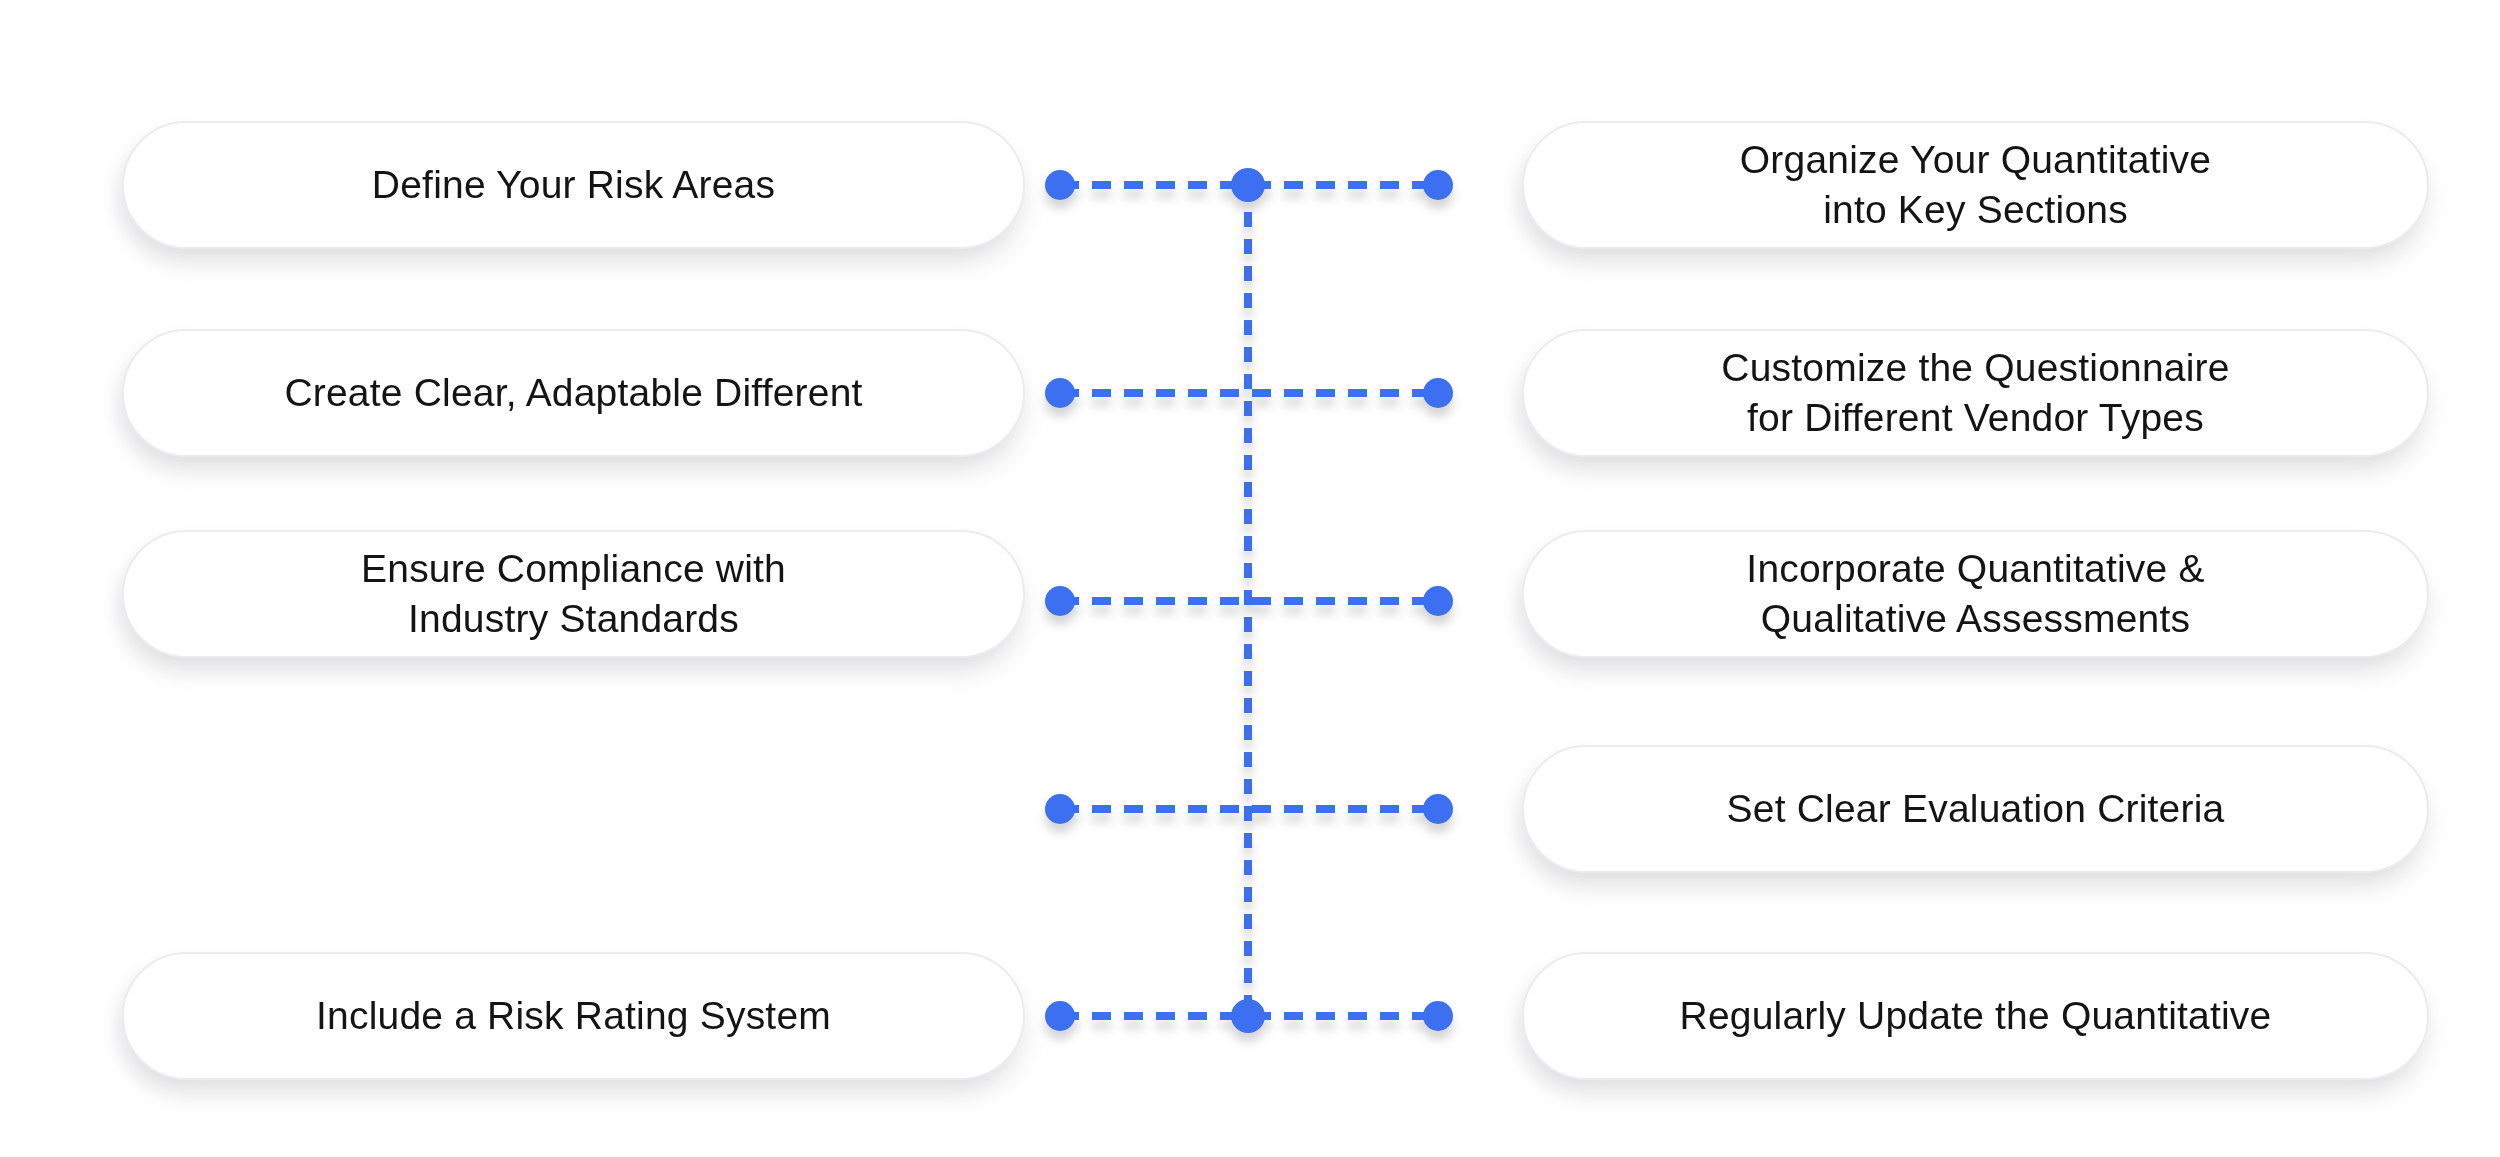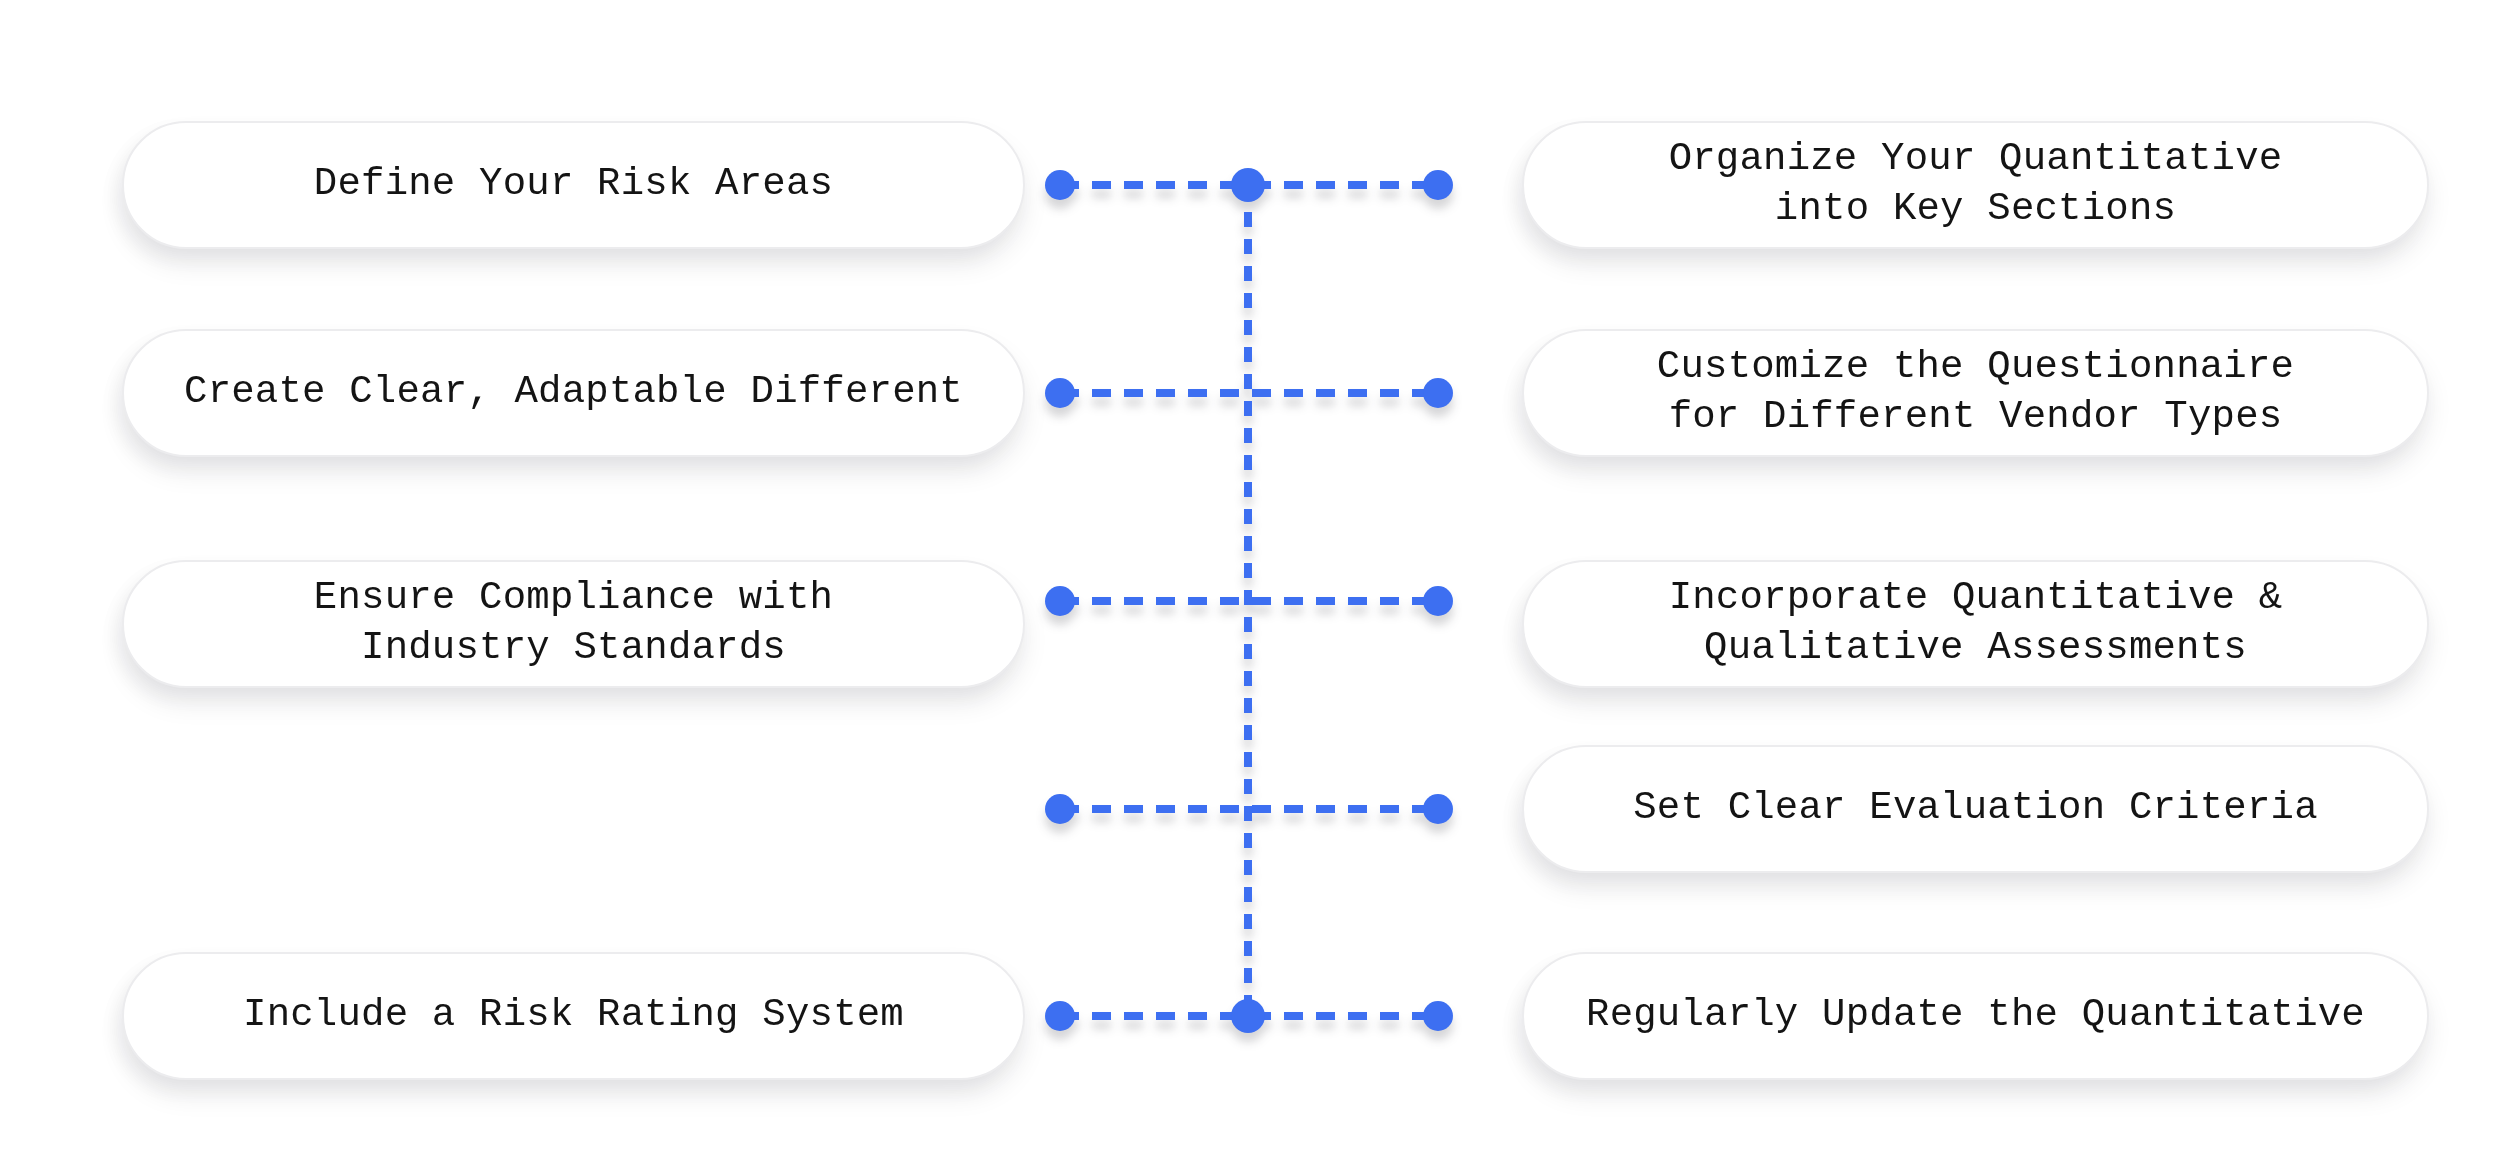--- a/index.html
+++ b/index.html
@@ -9,21 +9,21 @@
     --text:#141414;
     --bg:#FFFFFF;
   }
   html,body{margin:0;padding:0;background:var(--bg);}
   .canvas{
     position:relative;
     width:2500px;
     height:1157px;
     background:var(--bg);
     overflow:hidden;
-    font-family:Liberation Mono, monospace;
+    font-family:Liberation Sans, sans-serif;
     border-radius:6px;
   }
   .step-box{
     position:absolute;
     height:128px;
     background:var(--box-bg);
     border:2px solid var(--box-border);
     border-radius:64px;
     box-shadow:0 16px 26px rgba(25,25,35,0.08), -6px 10px 18px rgba(25,25,35,0.05);
     display:flex;
@@ -37,21 +37,21 @@
     font-weight:500;
     line-height:1.28;
     text-align:center;
     white-space:pre-line;
     letter-spacing:0.2px;
   }
   .col-left{left:122px;width:903px;}
   .col-right{left:1522px;width:907px;}
   .row-0{top:121px;}
   .row-1{top:329px;}
-  .row-2{top:560px;}
+  .row-2{top:530px;}
   .row-3{top:745px;}
   .row-4{top:952px;}
   .connector-svg{
     position:absolute;
     left:0;top:0;
     pointer-events:none;
     filter:drop-shadow(0 9px 5px rgba(30,30,40,0.18));
   }
 </style>
 </head>

